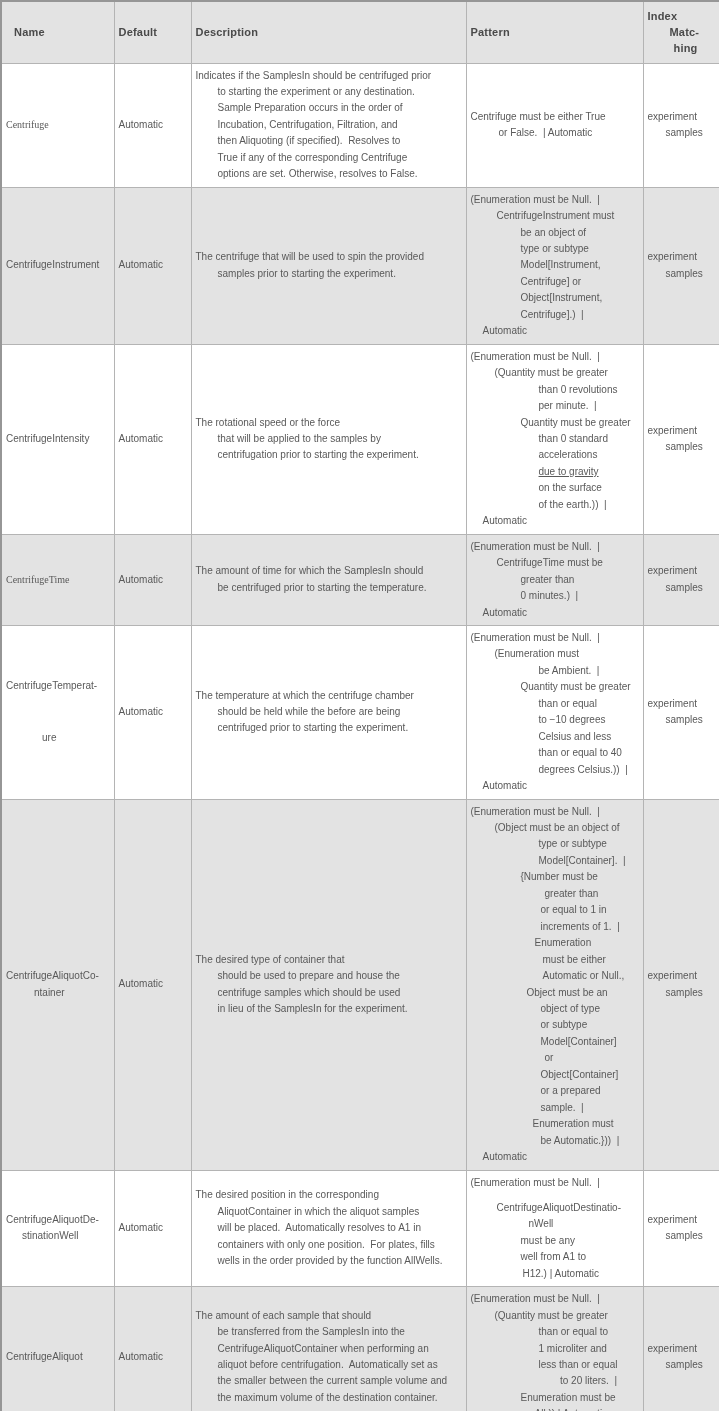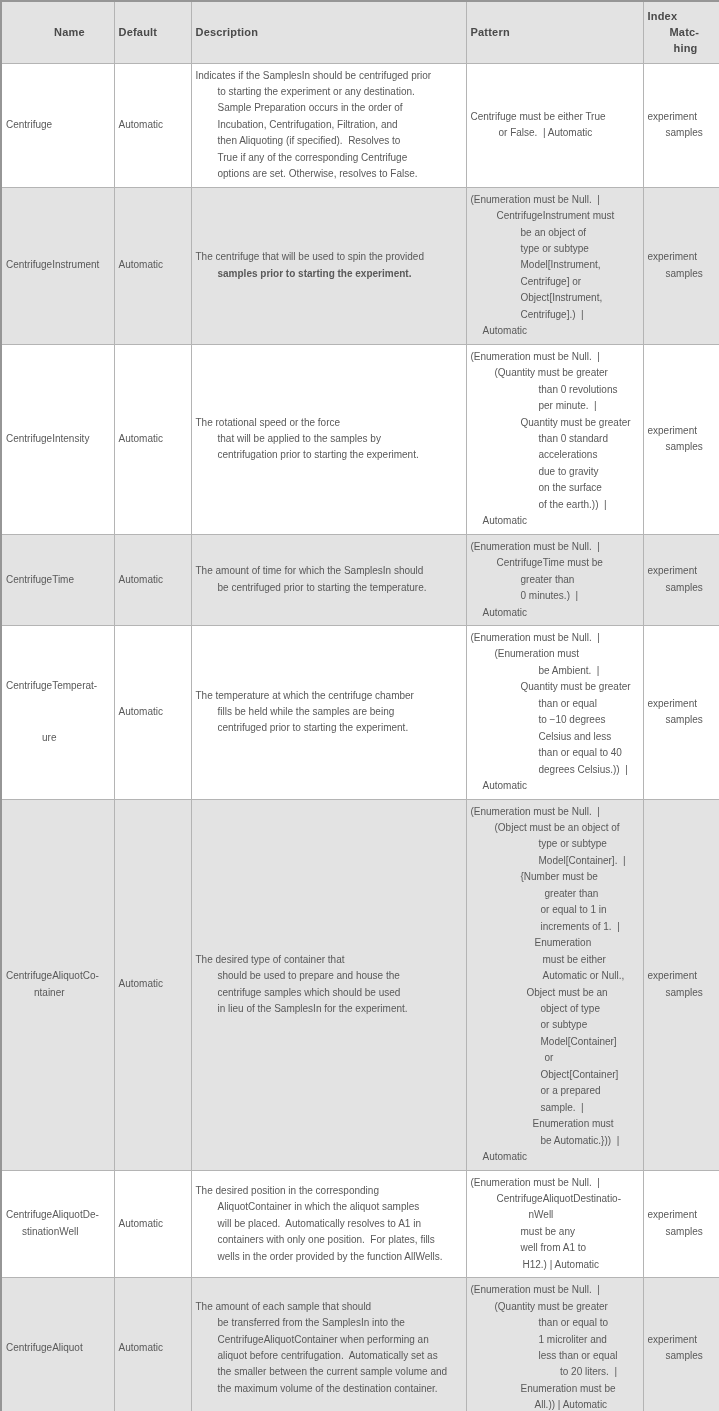--- a/index.html
+++ b/index.html
@@ -56,42 +56,42 @@
     <colgroup>
       <col class="c-name">
       <col class="c-default">
       <col class="c-description">
       <col class="c-pattern">
       <col class="c-index">
     </colgroup>
     <thead>
       <tr>
           <th>
-            <div class="ln" style="padding-left: 8px; margin-left: 40px;">Name</div>
+            <div class="ln" style="padding-left: 8px;">Name</div>
           </th>
           <th>
             <div class="ln" style="padding-left: 0px;">Default</div>
           </th>
           <th>
             <div class="ln" style="padding-left: 0px;">Description</div>
           </th>
           <th>
             <div class="ln" style="padding-left: 0px;">Pattern</div>
           </th>
           <th>
             <div class="ln" style="padding-left: 0px;">Index</div>
             <div class="ln" style="padding-left: 22px;">Matc-</div>
             <div class="ln" style="padding-left: 26px;">hing</div>
           </th>
         </tr>
     </thead>
     <tbody>
         <tr>
           <td>
-            <div class="ln" style="padding-left: 0px;">Centrifuge</div>
+            <div class="ln" style="padding-left: 0px; font-family: Liberation Serif, serif;">Centrifuge</div>
           </td>
           <td>
             <div class="ln" style="padding-left: 0px;">Automatic</div>
           </td>
           <td>
             <div class="ln" style="padding-left: 0px;">Indicates if the SamplesIn should be centrifuged prior</div>
             <div class="ln" style="padding-left: 22px;">to starting the experiment or any destination.</div>
             <div class="ln" style="padding-left: 22px;">Sample Preparation occurs in the order of</div>
             <div class="ln" style="padding-left: 22px;">Incubation, Centrifugation, Filtration, and</div>
             <div class="ln" style="padding-left: 22px;">then Aliquoting (if specified).  Resolves to</div>
@@ -109,21 +109,21 @@
         </tr>
         <tr>
           <td>
             <div class="ln" style="padding-left: 0px;">CentrifugeInstrument</div>
           </td>
           <td>
             <div class="ln" style="padding-left: 0px;">Automatic</div>
           </td>
           <td>
             <div class="ln" style="padding-left: 0px;">The centrifuge that will be used to spin the provided</div>
-            <div class="ln" style="padding-left: 22px; font-weight: bold;">samples prior to starting the experiment.</div>
+            <div class="ln" style="padding-left: 22px;">samples prior to starting the experiment.</div>
           </td>
           <td>
             <div class="ln" style="padding-left: 0px;">(Enumeration must be Null.  |</div>
             <div class="ln" style="padding-left: 26px;">CentrifugeInstrument must</div>
             <div class="ln" style="padding-left: 50px;">be an object of</div>
             <div class="ln" style="padding-left: 50px;">type or subtype</div>
             <div class="ln" style="padding-left: 50px;">Model[Instrument,</div>
             <div class="ln" style="padding-left: 50px;">Centrifuge] or</div>
             <div class="ln" style="padding-left: 50px;">Object[Instrument,</div>
             <div class="ln" style="padding-left: 50px;">Centrifuge].)  |</div>
@@ -147,33 +147,33 @@
             <div class="ln" style="padding-left: 22px;">centrifugation prior to starting the experiment.</div>
           </td>
           <td>
             <div class="ln" style="padding-left: 0px;">(Enumeration must be Null.  |</div>
             <div class="ln" style="padding-left: 24px;">(Quantity must be greater</div>
             <div class="ln" style="padding-left: 68px;">than 0 revolutions</div>
             <div class="ln" style="padding-left: 68px;">per minute.  |</div>
             <div class="ln" style="padding-left: 50px;">Quantity must be greater</div>
             <div class="ln" style="padding-left: 68px;">than 0 standard</div>
             <div class="ln" style="padding-left: 68px;">accelerations</div>
-            <div class="ln" style="padding-left: 68px;">due to gravity</div>
+            <div class="ln" style="padding-left: 68px; text-decoration: underline;">due to gravity</div>
             <div class="ln" style="padding-left: 68px;">on the surface</div>
             <div class="ln" style="padding-left: 68px;">of the earth.))  |</div>
             <div class="ln" style="padding-left: 12px;">Automatic</div>
           </td>
           <td>
             <div class="ln" style="padding-left: 0px;">experiment</div>
             <div class="ln" style="padding-left: 18px;">samples</div>
           </td>
         </tr>
         <tr>
           <td>
-            <div class="ln" style="padding-left: 0px;">CentrifugeTime</div>
+            <div class="ln" style="padding-left: 0px; font-family: Liberation Serif, serif;">CentrifugeTime</div>
           </td>
           <td>
             <div class="ln" style="padding-left: 0px;">Automatic</div>
           </td>
           <td>
             <div class="ln" style="padding-left: 0px;">The amount of time for which the SamplesIn should</div>
             <div class="ln" style="padding-left: 22px;">be centrifuged prior to starting the temperature.</div>
           </td>
           <td>
             <div class="ln" style="padding-left: 0px;">(Enumeration must be Null.  |</div>
@@ -190,21 +190,21 @@
         <tr>
           <td>
             <div class="ln" style="padding-left: 0px;">CentrifugeTemperat-</div>
             <div class="ln" style="padding-left: 36px; margin-top: 36px;">ure</div>
           </td>
           <td>
             <div class="ln" style="padding-left: 0px;">Automatic</div>
           </td>
           <td>
             <div class="ln" style="padding-left: 0px;">The temperature at which the centrifuge chamber</div>
-            <div class="ln" style="padding-left: 22px;">fills be held while the samples are being</div>
+            <div class="ln" style="padding-left: 22px;">should be held while the before are being</div>
             <div class="ln" style="padding-left: 22px;">centrifuged prior to starting the experiment.</div>
           </td>
           <td>
             <div class="ln" style="padding-left: 0px;">(Enumeration must be Null.  |</div>
             <div class="ln" style="padding-left: 24px;">(Enumeration must</div>
             <div class="ln" style="padding-left: 68px;">be Ambient.  |</div>
             <div class="ln" style="padding-left: 50px;">Quantity must be greater</div>
             <div class="ln" style="padding-left: 68px;">than or equal</div>
             <div class="ln" style="padding-left: 68px;">to −10 degrees</div>
             <div class="ln" style="padding-left: 68px;">Celsius and less</div>
@@ -270,21 +270,21 @@
           </td>
           <td>
             <div class="ln" style="padding-left: 0px;">The desired position in the corresponding</div>
             <div class="ln" style="padding-left: 22px;">AliquotContainer in which the aliquot samples</div>
             <div class="ln" style="padding-left: 22px;">will be placed.  Automatically resolves to A1 in</div>
             <div class="ln" style="padding-left: 22px;">containers with only one position.  For plates, fills</div>
             <div class="ln" style="padding-left: 22px;">wells in the order provided by the function AllWells.</div>
           </td>
           <td>
             <div class="ln" style="padding-left: 0px;">(Enumeration must be Null.  |</div>
-            <div class="ln" style="padding-left: 26px;">CentrifugeAliquotDestinatio-</div>
+            <div class="ln" style="padding-left: 26px; margin-top: 9px;">CentrifugeAliquotDestinatio-</div>
             <div class="ln" style="padding-left: 58px;">nWell</div>
             <div class="ln" style="padding-left: 50px;">must be any</div>
             <div class="ln" style="padding-left: 50px;">well from A1 to</div>
             <div class="ln" style="padding-left: 52px;">H12.) | Automatic</div>
           </td>
           <td>
             <div class="ln" style="padding-left: 0px;">experiment</div>
             <div class="ln" style="padding-left: 18px;">samples</div>
           </td>
         </tr>

